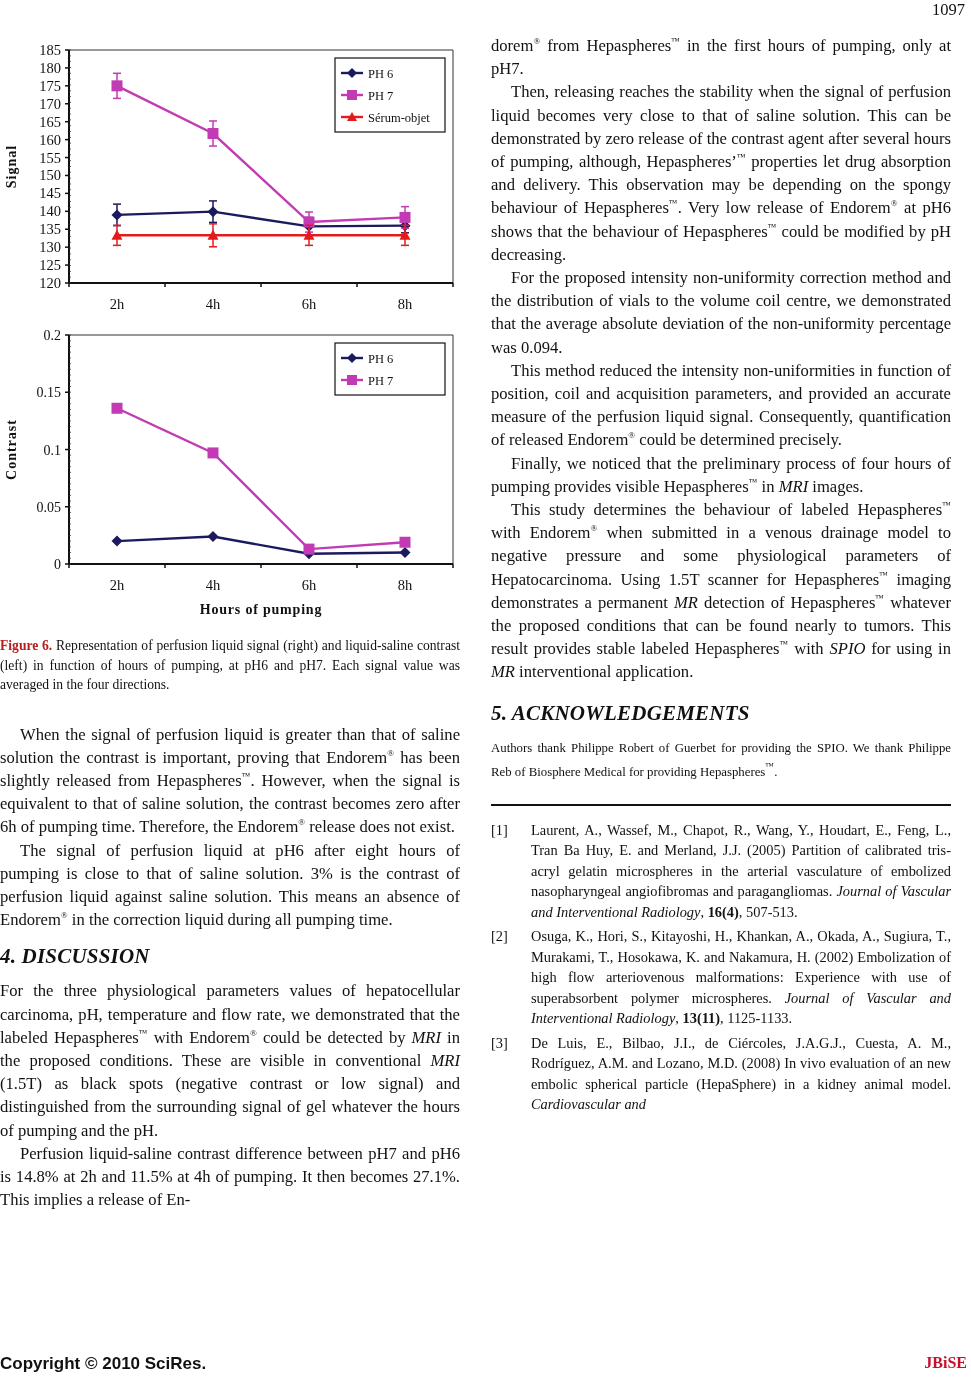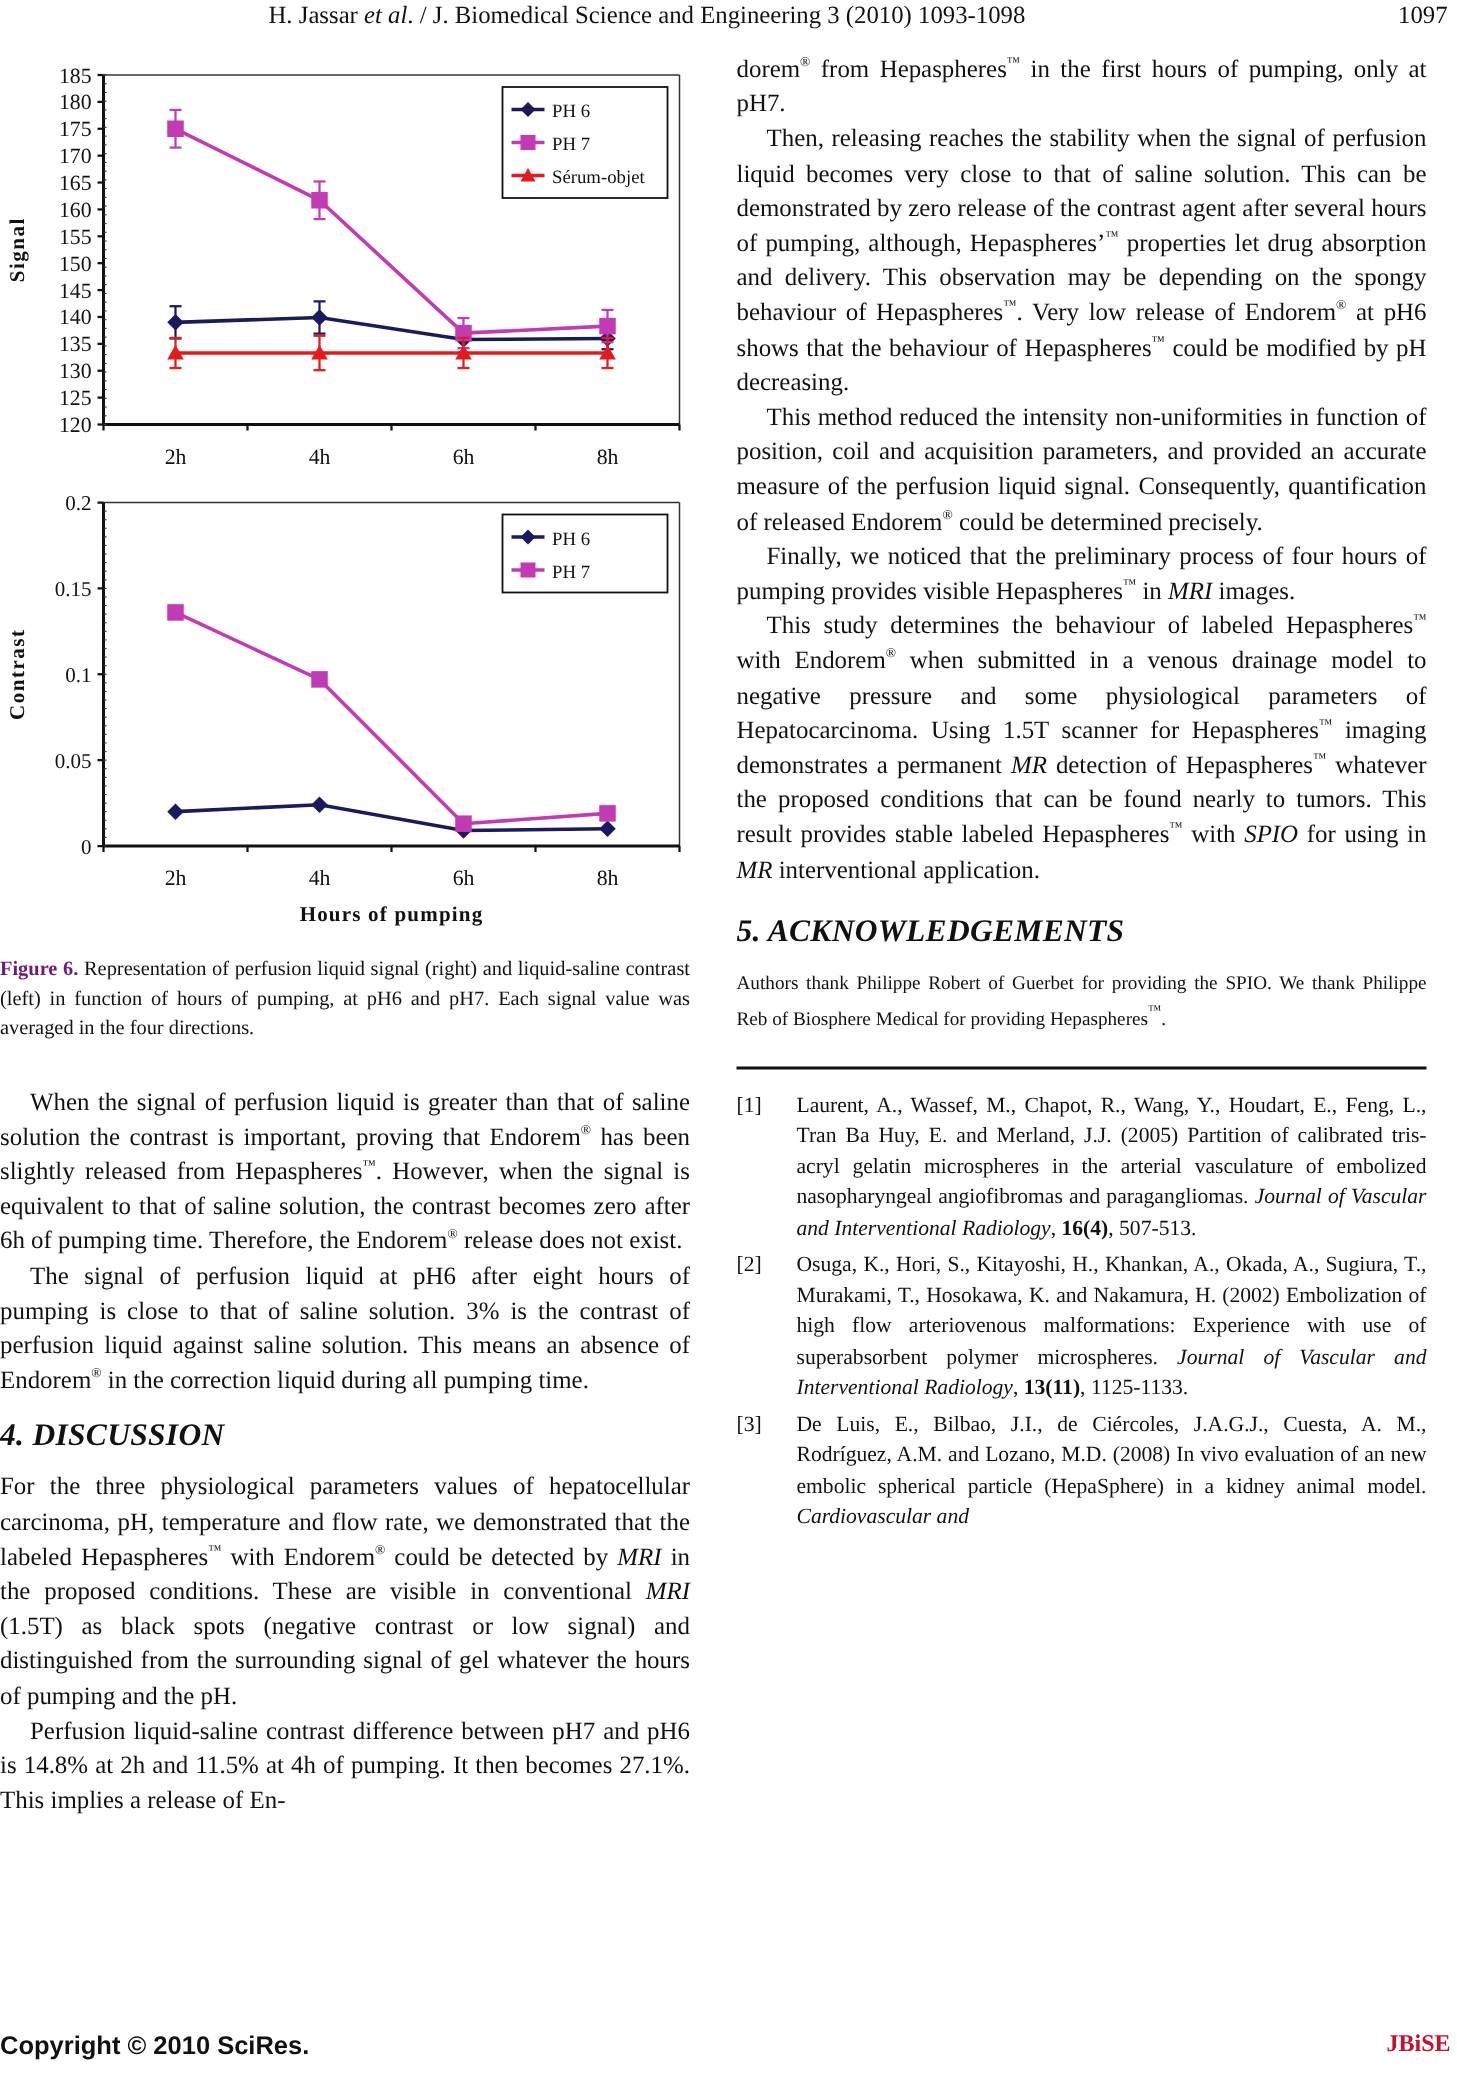--- a/index.html
+++ b/index.html
@@ -9,37 +9,36 @@
   .hdr .run { position:absolute; left:179px; top:0; }
   .hdr .pg { position:absolute; right:6px; top:0; }
   .col { position:absolute; top:34px; width:460px; font-size:16.6px; line-height:23.2px; text-align:justify; }
   .left { left:0; }
   .right { left:491px; }
   .para { margin:0; text-indent:20px; }
   .para.noind { text-indent:0; }
   sup { font-size:9px; line-height:0; vertical-align:7px; }
   .sec { font-weight:bold; font-size:21px; margin:12px 0 10px 0; line-height:26px; letter-spacing:0.2px;font-style:italic; }
   .caption { font-size:13.6px; line-height:19.5px; text-align:justify; margin:0; }
-  .caption .fig { color:#701a75; font-weight:bold; }
+  .caption .fig { color:#b91c1c; font-weight:bold; }
   .ack { font-size:12.8px; line-height:24px; text-align:justify; }
   .rule { border-top:2px solid #111; margin:20px 0 14px 0; }
   .ref { display:flex; font-size:14.4px; line-height:20.5px; margin-bottom:4px; }
   .ref .num { width:40px; flex:none; }
   .ref .txt { flex:1; text-align:justify; }
   .chart { position:absolute; left:0; width:460px; }
   .chart svg { display:block; }
   .footer { position:absolute; top:1354px; left:0; width:971px; height:26px; }
   .footer .copy { position:absolute; left:0; font-family:"Liberation Sans", sans-serif; font-weight:bold; font-size:17px; }
   .footer .journal { position:absolute; right:4px; color:#c8102e; font-weight:bold; font-size:16px; }
 </style>
 </head>
 <body>
 
 <div class="hdr">
-  <span class="run"><span>H. Jassar </span><i>et al</i><span>. / J. Biomedical Science and Engineering 3 (2010) 1093-1098</span></span>
   <span class="pg">1097</span>
 </div>
 
 <div class="chart" style="top:40px;">
   <svg id="chart0" width="460" height="280">
       <line x1="69" y1="10" x2="453" y2="10" stroke="#333" stroke-width="1"></line>
       <line x1="453" y1="10" x2="453" y2="243" stroke="#333" stroke-width="1"></line>
       <line x1="69" y1="10" x2="69" y2="243" stroke="#111" stroke-width="2"></line>
       <line x1="69" y1="243" x2="453" y2="243" stroke="#111" stroke-width="2"></line>
       <line x1="65" y1="243" x2="69" y2="243" stroke="#111" stroke-width="1.5"></line>
@@ -303,20 +302,21 @@
   <p class="para"><span>When the signal of perfusion liquid is greater than that of saline solution the contrast is important, proving that Endorem</span><sup>®</sup><span> has been slightly released from Hepaspheres</span><sup>™</sup><span>. However, when the signal is equivalent to that of saline solution, the contrast becomes zero after 6h of pumping time. Therefore, the Endorem</span><sup>®</sup><span> release does not exist.</span></p>
   <p class="para"><span>The signal of perfusion liquid at pH6 after eight hours of pumping is close to that of saline solution. 3% is the contrast of perfusion liquid against saline solution. This means an absence of Endorem</span><sup>®</sup><span> in the correction liquid during all pumping time.</span></p>
   <div class="sec">4. DISCUSSION</div>
   <p class="para noind"><span>For the three physiological parameters values of hepatocellular carcinoma, pH, temperature and flow rate, we demonstrated that the labeled Hepaspheres</span><sup>™</sup><span> with Endorem</span><sup>®</sup><span> could be detected by </span><i>MRI</i><span> in the proposed conditions. These are visible in conventional </span><i>MRI</i><span> (1.5T) as black spots (negative contrast or low signal) and distinguished from the surrounding signal of gel whatever the hours of pumping and the pH.</span></p>
   <p class="para">Perfusion liquid-saline contrast difference between pH7 and pH6 is 14.8% at 2h and 11.5% at 4h of pumping. It then becomes 27.1%. This implies a release of En-</p>
 </div>
 
 <div class="col right">
   <p class="para noind"><span>dorem</span><sup>®</sup><span> from Hepaspheres</span><sup>™</sup><span> in the first hours of pumping, only at pH7.</span></p>
   <p class="para"><span>Then, releasing reaches the stability when the signal of perfusion liquid becomes very close to that of saline solution. This can be demonstrated by zero release of the contrast agent after several hours of pumping, although, Hepaspheres’</span><sup>™</sup><span> properties let drug absorption and delivery. This observation may be depending on the spongy behaviour of Hepaspheres</span><sup>™</sup><span>. Very low release of Endorem</span><sup>®</sup><span> at pH6 shows that the behaviour of Hepaspheres</span><sup>™</sup><span> could be modified by pH decreasing.</span></p>
+  <p class="para">For the proposed intensity non-uniformity correction method and the distribution of vials to the volume coil centre, we demonstrated that the average absolute deviation of the non-uniformity percentage was 0.094.</p>
   <p class="para"><span>This method reduced the intensity non-uniformities in function of position, coil and acquisition parameters, and provided an accurate measure of the perfusion liquid signal. Consequently, quantification of released Endorem</span><sup>®</sup><span> could be determined precisely.</span></p>
   <p class="para"><span>Finally, we noticed that the preliminary process of four hours of pumping provides visible Hepaspheres</span><sup>™</sup><span> in </span><i>MRI</i><span> images.</span></p>
   <p class="para"><span>This study determines the behaviour of labeled Hepaspheres</span><sup>™</sup><span> with Endorem</span><sup>®</sup><span> when submitted in a venous drainage model to negative pressure and some physiological parameters of Hepatocarcinoma. Using 1.5T scanner for Hepaspheres</span><sup>™</sup><span> imaging demonstrates a permanent </span><i>MR</i><span> detection of Hepaspheres</span><sup>™</sup><span> whatever the proposed conditions that can be found nearly to tumors. This result provides stable labeled Hepaspheres</span><sup>™</sup><span> with </span><i>SPIO</i><span> for using in </span><i>MR</i><span> interventional application.</span></p>
   <div class="sec" style="margin-top:16px">5. ACKNOWLEDGEMENTS</div>
   <div class="ack"><span>Authors thank Philippe Robert of Guerbet for providing the SPIO. We thank Philippe Reb of Biosphere Medical for providing Hepaspheres</span><sup>™</sup><span>.</span></div>
   <div class="rule"></div>
   <div id="refs">
       <div class="ref">
         <span class="num">[1]</span>
         <span class="txt">Laurent, A., Wassef, M., Chapot, R., Wang, Y., Houdart, E., Feng, L., Tran Ba Huy, E. and Merland, J.J. (2005) Partition of calibrated tris-acryl gelatin microspheres in the arterial vasculature of embolized nasopharyngeal angiofibromas and paragangliomas. <i>Journal of Vascular and Interventional Radiology</i>, <b>16(4)</b>, 507-513.</span>

